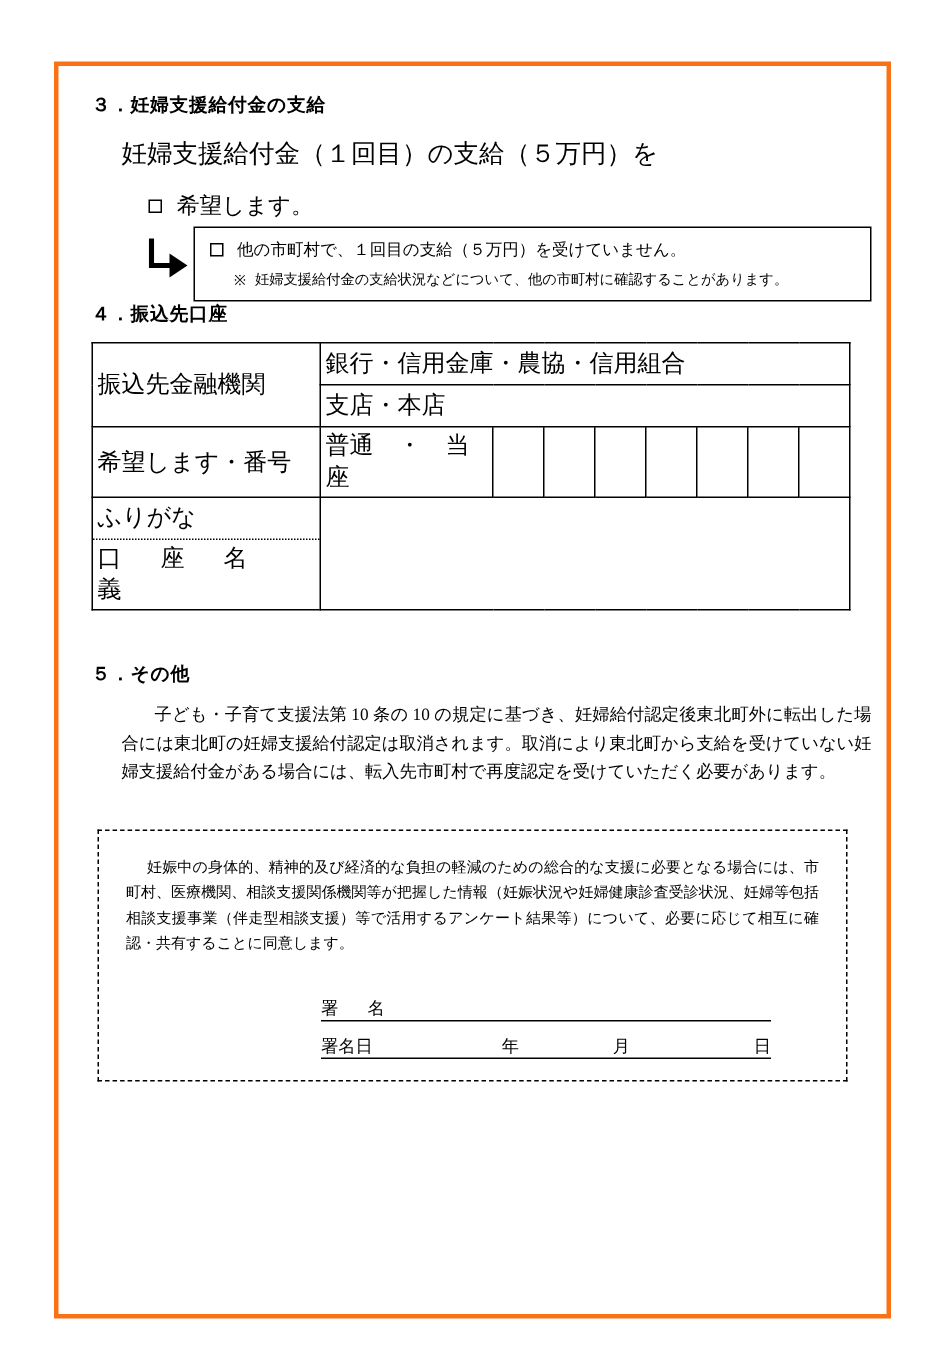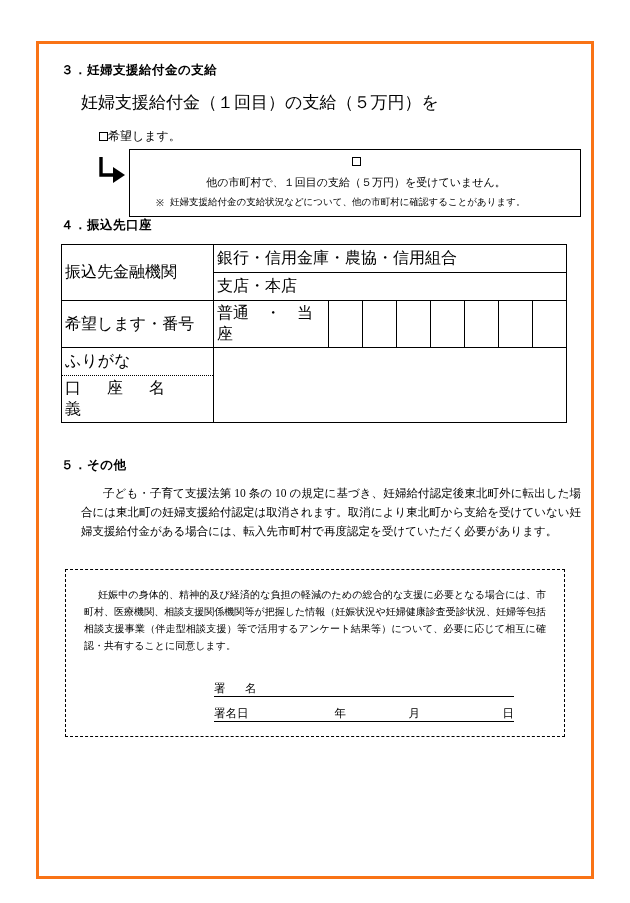--- a/index.html
+++ b/index.html
@@ -42,23 +42,24 @@
   .sec-head.tight { margin-bottom: 10px; }
 
   
   .s3-lead {
     padding-left: 26px;
     margin-bottom: 14px;
     font-size: 17px;
   }
   .s3-check {
     padding-left: 44px;
-    font-size: 12px;
+    font-size: 15px;
     display: flex;
     align-items: center;
+    gap: 10px;
     margin-bottom: 2px;
   }
   .cbox {
     display: inline-block;
     width: 9px;
     height: 9px;
     border: 1px solid #000;
     box-sizing: border-box;
   }
   .arrow-row {
@@ -79,21 +80,20 @@
     flex: 1 1 auto;
     border: 1px solid #000;
     padding: 7px 8px 7px 10px;
     box-sizing: border-box;
   }
   .notebox .nb-row1 {
     font-size: 11px;
     display: flex;
     gap: 9px;
     align-items: center;
-    flex-direction: column;
   }
   .notebox .nb-row2 {
     font-size: 9.5px;
     margin-top: 6px;
     padding-left: 16px;
     display: flex;
     gap: 6px;
   }
 
   

